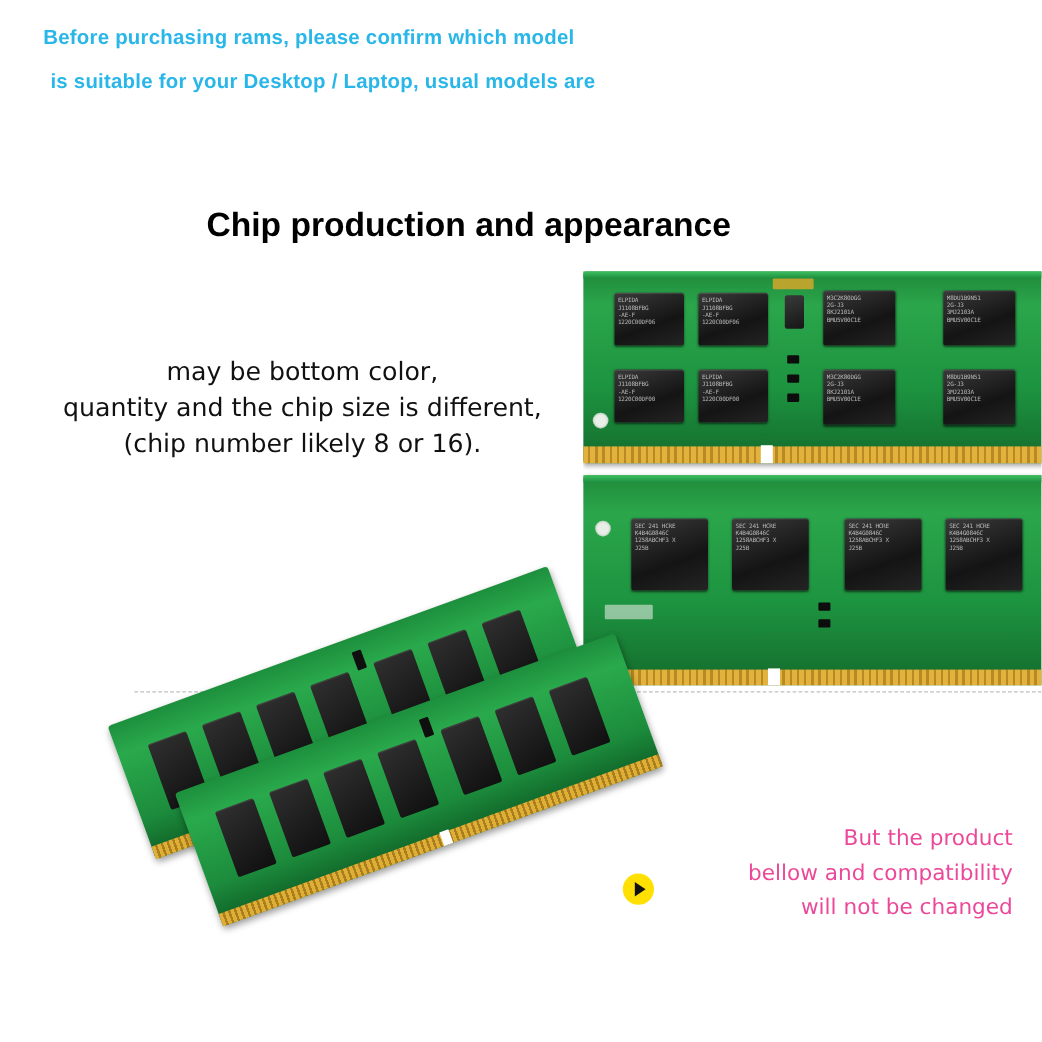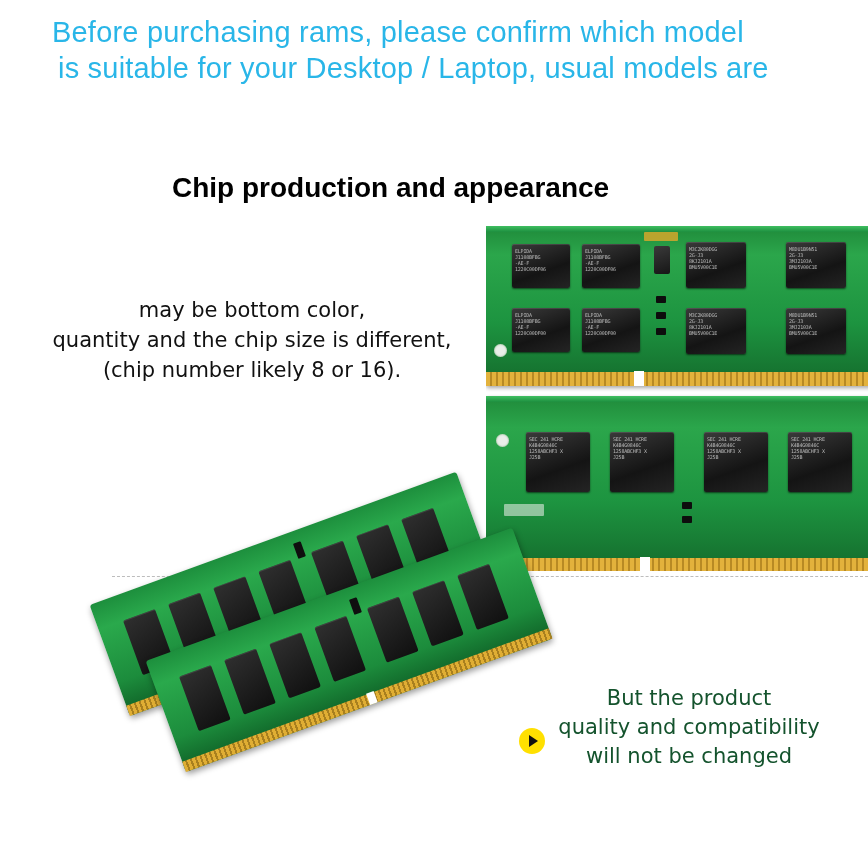--- a/index.html
+++ b/index.html
@@ -8,24 +8,24 @@
     background:#ffffff;
     font-family:"Liberation Sans", sans-serif;
     overflow:hidden;
     position:relative;
   }
   .stage{position:relative;width:868px;height:868px;}
 
   
   .intro{
     position:absolute;
-    left:52px; top:14px; width:740px;
+    left:36px; top:14px; width:740px;
     color:#29b6e8;
-    font-size:29px;
-    font-weight:normal;
+    font-size:17px;
+    font-weight:bold;
     line-height:36px;
     letter-spacing:.2px;
   }
   .intro .l2{padding-left:6px;}
   .intro .l3{padding-left:6px;}
 
   
   .section-title{
     position:absolute;
     left:172px; top:172px;
@@ -50,24 +50,24 @@
   .divider{
     position:absolute;
     left:112px; top:576px; width:756px;
     border-top:1px dashed #bdbdbd;
   }
 
   
   .bottom-text{
     position:absolute;
     right:24px; top:684px; width:310px;
-    text-align:center;
-    font-size:21px;
+    text-align:right;
+    font-size:18px;
     line-height:29px;
-    color:#14532d;
+    color:#ec4899;
     font-family:"DejaVu Sans", sans-serif;
   }
   .bullet{
     position:absolute;
     left:519px; top:728px;
     width:26px;height:26px;border-radius:50%;
     background:#ffe000;
     display:flex;align-items:center;justify-content:center;
   }
   .bullet .tri{
@@ -324,17 +324,17 @@
       <div class="contacts2"></div>
       <div class="notch2" style="left:196px;"></div>
     </div>
   </div>
 
   <div class="bullet">
     <div class="tri"></div>
   </div>
   <div class="bottom-text">
     <div>But the product</div>
-    <div>quality and compatibility</div>
+    <div>bellow and compatibility</div>
     <div>will not be changed</div>
   </div>
 
 </div>
 
 </body></html>

